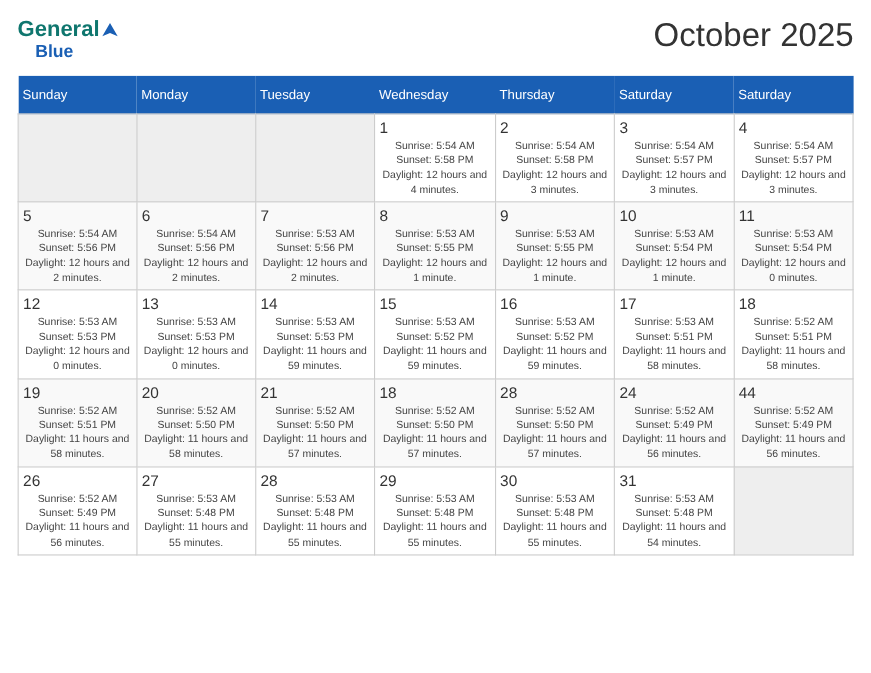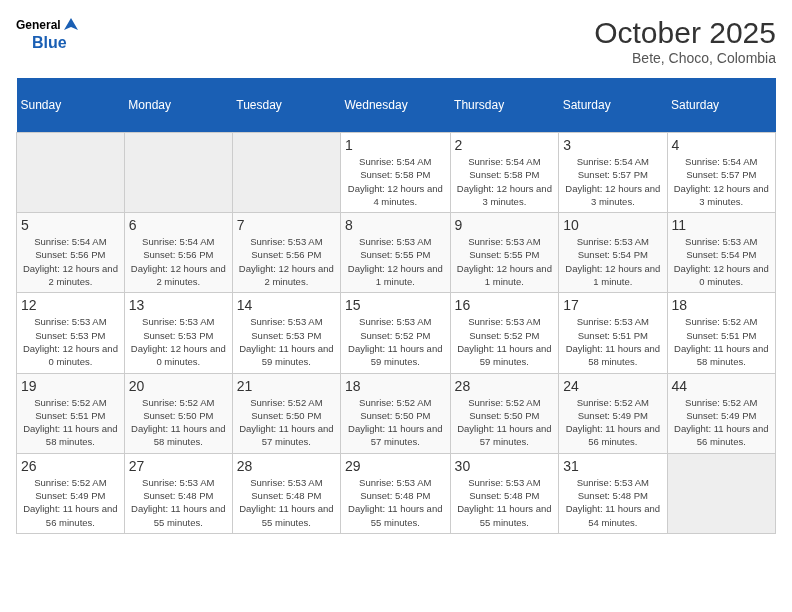--- a/index.html
+++ b/index.html
@@ -30,21 +30,21 @@
       font-weight: normal;
     }
     table {
       width: 100%;
       border-collapse: collapse;
       font-size: 10.5px;
     }
     thead th {
       background: #1a5fb4;
       color: #fff;
-      padding: 20px 4px;
+      padding: 10px 4px;
       text-align: left;
       font-size: 12px;
       font-weight: normal;
     }
     tbody td {
       border: 1px solid #ccc;
       vertical-align: top;
       padding: 4px;
       width: 113px;
       min-height: 80px;
@@ -70,41 +70,40 @@
     tbody tr:nth-child(even) td {
       background: #f9f9f9;
     }
     .empty-cell {
       background: #eee !important;
     }
     .logo-wrap {
       display: flex;
       align-items: center;
     }
-    .logo-g { color: #000000; font-weight: bold; font-size: 12px; }
+    .logo-g { color: #0f766e; font-weight: bold; font-size: 20px; }
     .logo-b { color: #1a5fb4; font-weight: bold; font-size: 16px; margin-left: 16px; }
   </style>
 </head>
 <body>
 
 <div class="header">
   <div class="logo-wrap">
     <div>
       <div style="display:flex;align-items:center;">
         <span class="logo-g">General</span>
         <svg width="18" height="18" viewBox="0 0 18 18" style="margin:0 1px;">
           <polygon points="9,2 16,14 9,11 2,14" fill="#1a5fb4"></polygon>
         </svg>
       </div>
       <span class="logo-b">Blue</span>
     </div>
   </div>
   <div class="title-area">
     <h1>October 2025</h1>
-    <h2>Bete, Choco, Colombia</h2>
   </div>
 </div>
 
 <table>
   <thead>
     <tr id="weekday-header">
         <th>Sunday</th>
         <th>Monday</th>
         <th>Tuesday</th>
         <th>Wednesday</th>

